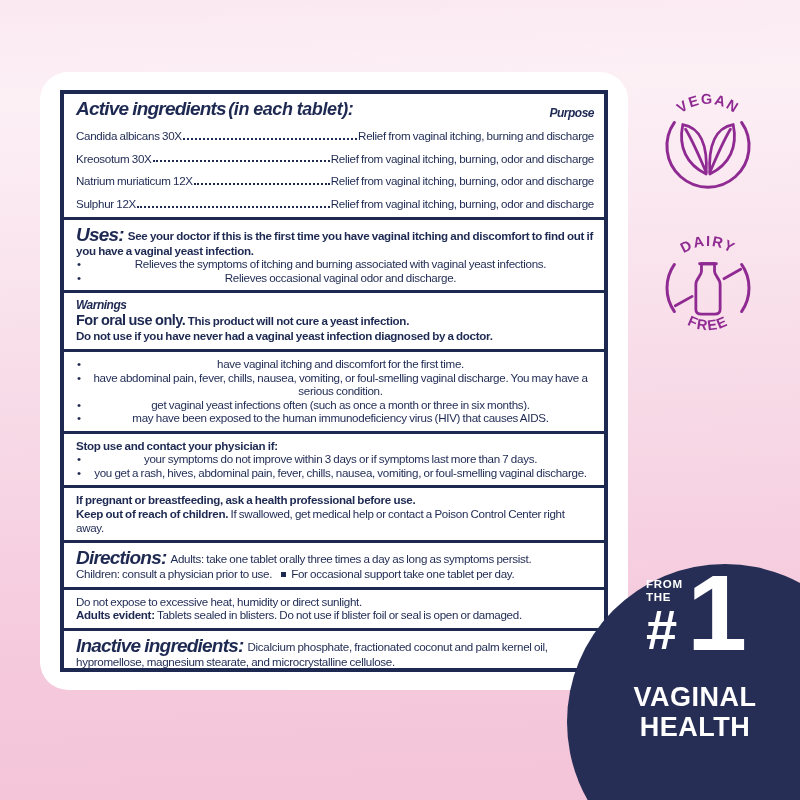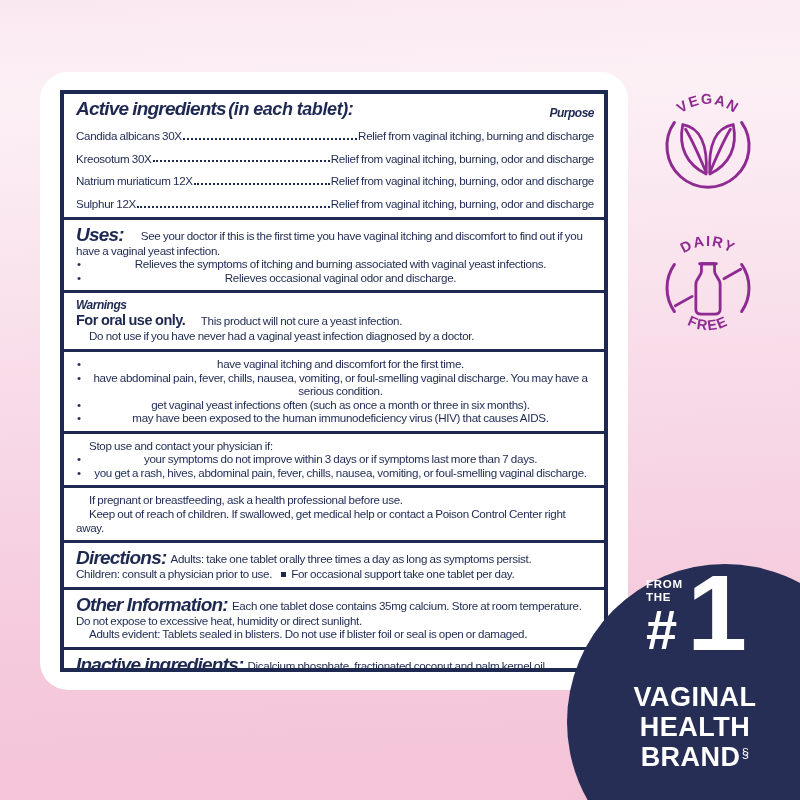--- a/index.html
+++ b/index.html
@@ -22,21 +22,21 @@
   .h-big { font-style:italic; font-weight:bold; font-size:19px; letter-spacing:-0.8px; line-height:1; }
   .h-med { font-style:italic; font-weight:bold; font-size:12px; letter-spacing:-0.5px; }
   .h-note { font-style:italic; font-weight:bold; font-size:18px; letter-spacing:-0.4px; }
   .hdr-row { display:flex; justify-content:space-between; align-items:flex-end; margin-bottom:2px; }
   .ing-row { display:flex; align-items:flex-end; line-height:1.18;margin-top:9px; }
   .ing-name { white-space:nowrap; }
   .leader { flex:1; border-bottom:2px dotted #1e2952; margin:0 1px 3px 1px; min-width:12px; }
   .ing-purpose { white-space:nowrap; }
   .bullet { position:relative; padding-left:11px;text-align:center; }
   .bullet::before { content:"\2022"; position:absolute; left:1px; top:0; }
-  .bold { font-weight:normal;margin-left:13px; }
+  .bold { font-weight:bold; }
   .oral { font-weight:bold; font-size:14.5px; letter-spacing:-0.5px;margin-top:27px; }
   .inline-h { margin-right:4px; vertical-align:-1px; }
   .sq { display:inline-block; width:5px; height:5px; background:#1e2952; margin:0 5px 1px 9px; }
   .badge-svg { position:absolute; z-index:2; }
   .brand-circle {
     position:absolute; left:567px; top:564px; width:316px; height:316px;
     background:#262e55; border-radius:50%; z-index:3; color:#ffffff;
   }
   .brand-badge { position:absolute; left:28px; top:8px; width:200px; text-align:center; }
   .brand-top { display:flex; justify-content:center; align-items:flex-start; }
@@ -127,23 +127,20 @@
       <div class="sec">
         <div>
           <span class="h-big inline-h">Directions:</span><span>Adults: take one tablet orally three times a day as long as symptoms persist.</span>
         </div>
         <div>
           <span>Children: consult a physician prior to use.</span><span class="sq"></span><span>For occasional support take one tablet per day.</span>
         </div>
       </div>
 
       <div class="sec">
-        <div>
-          <span class="h-big inline-h">Other Information:</span><span>Each one tablet dose contains 35mg calcium. Store at room temperature.</span>
-        </div>
         <div>Do not expose to excessive heat, humidity or direct sunlight.</div>
         <div>
           <span class="bold">Adults evident:</span>
           <span>Tablets sealed in blisters. Do not use if blister foil or seal is open or damaged.</span>
         </div>
       </div>
 
       <div class="sec">
         <span class="h-big inline-h">Inactive ingredients:</span><span>Dicalcium phosphate, fractionated coconut and palm kernel oil, hypromellose, magnesium stearate, and microcrystalline cellulose.</span>
       </div>
@@ -197,17 +194,16 @@
       <div class="brand-top">
         <div class="fromthe">
           <div class="fromthe-line">FROM</div>
           <div class="fromthe-line">THE</div>
           <div class="hash">#</div>
         </div>
         <div class="one">1</div>
       </div>
       <div class="brand-line first">VAGINAL</div>
       <div class="brand-line">HEALTH</div>
-      <div class="brand-line"><span>BRAND</span><span class="ref">§</span></div>
     </div>
   </div>
 
 </div>
 
 </body></html>

